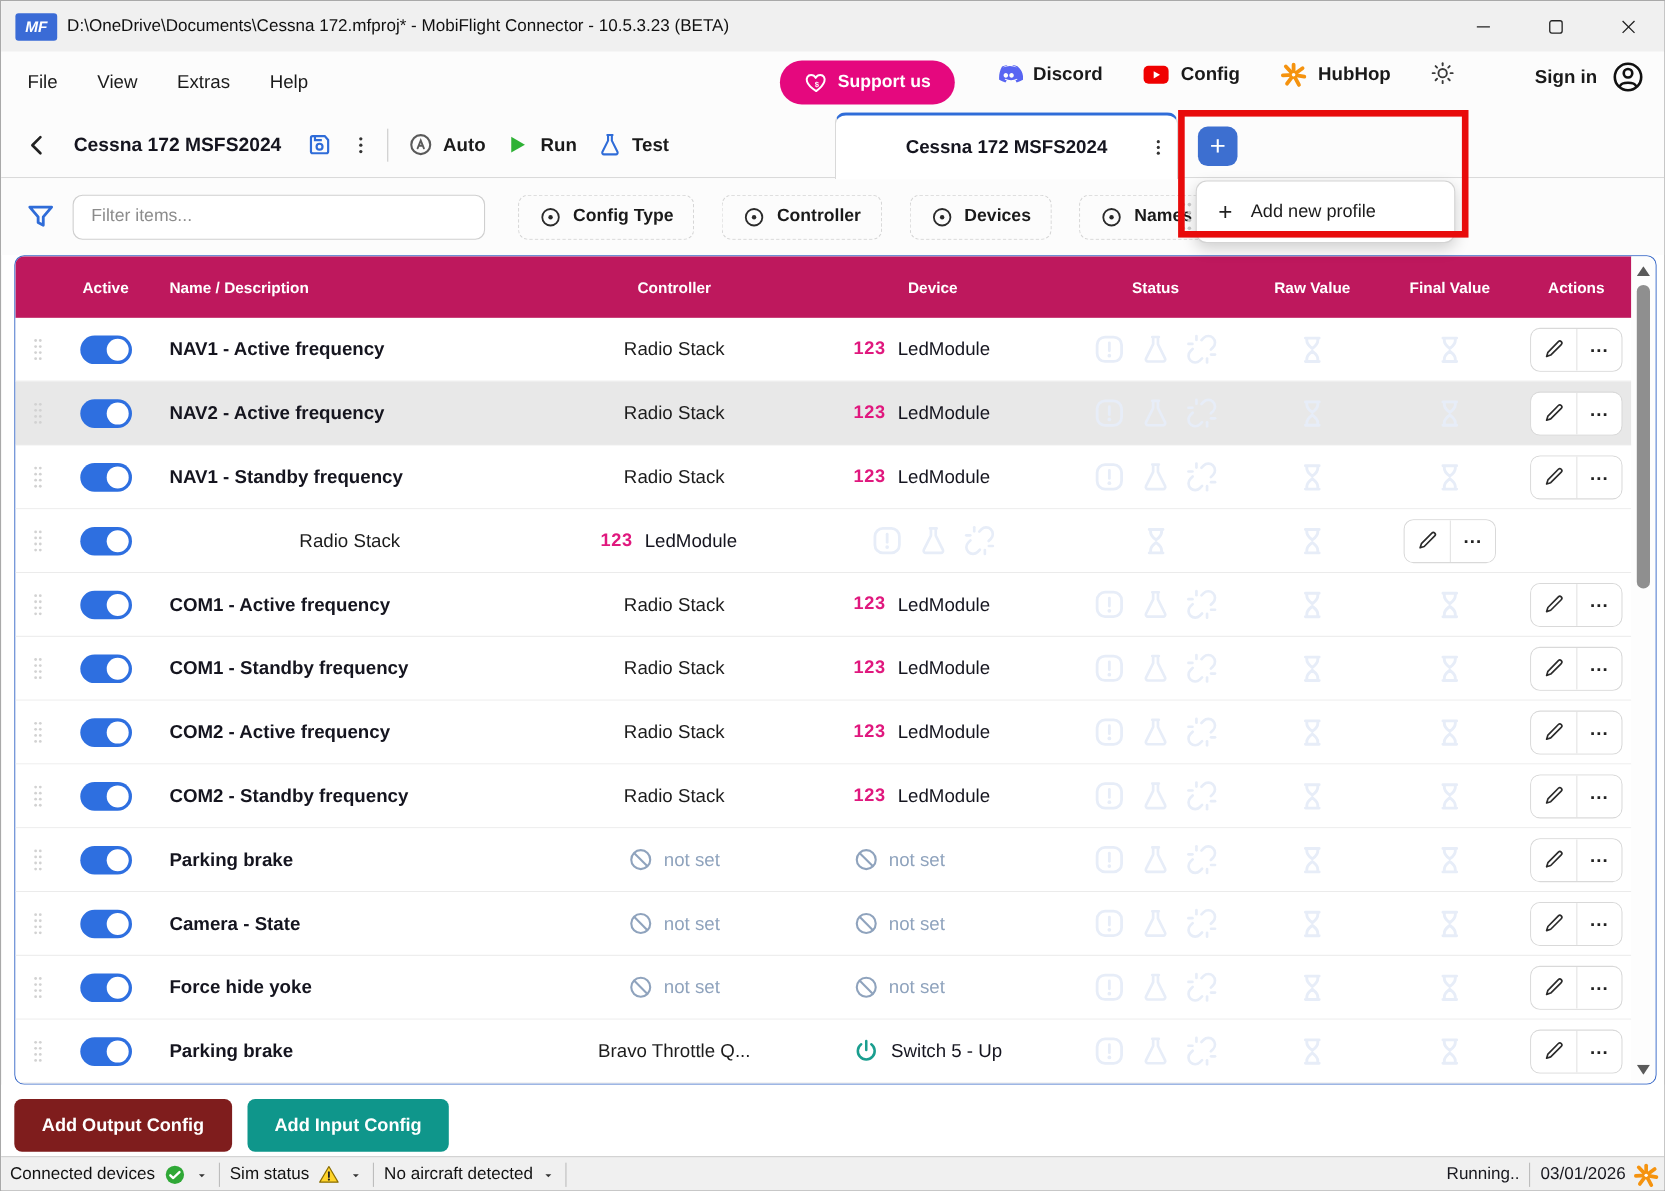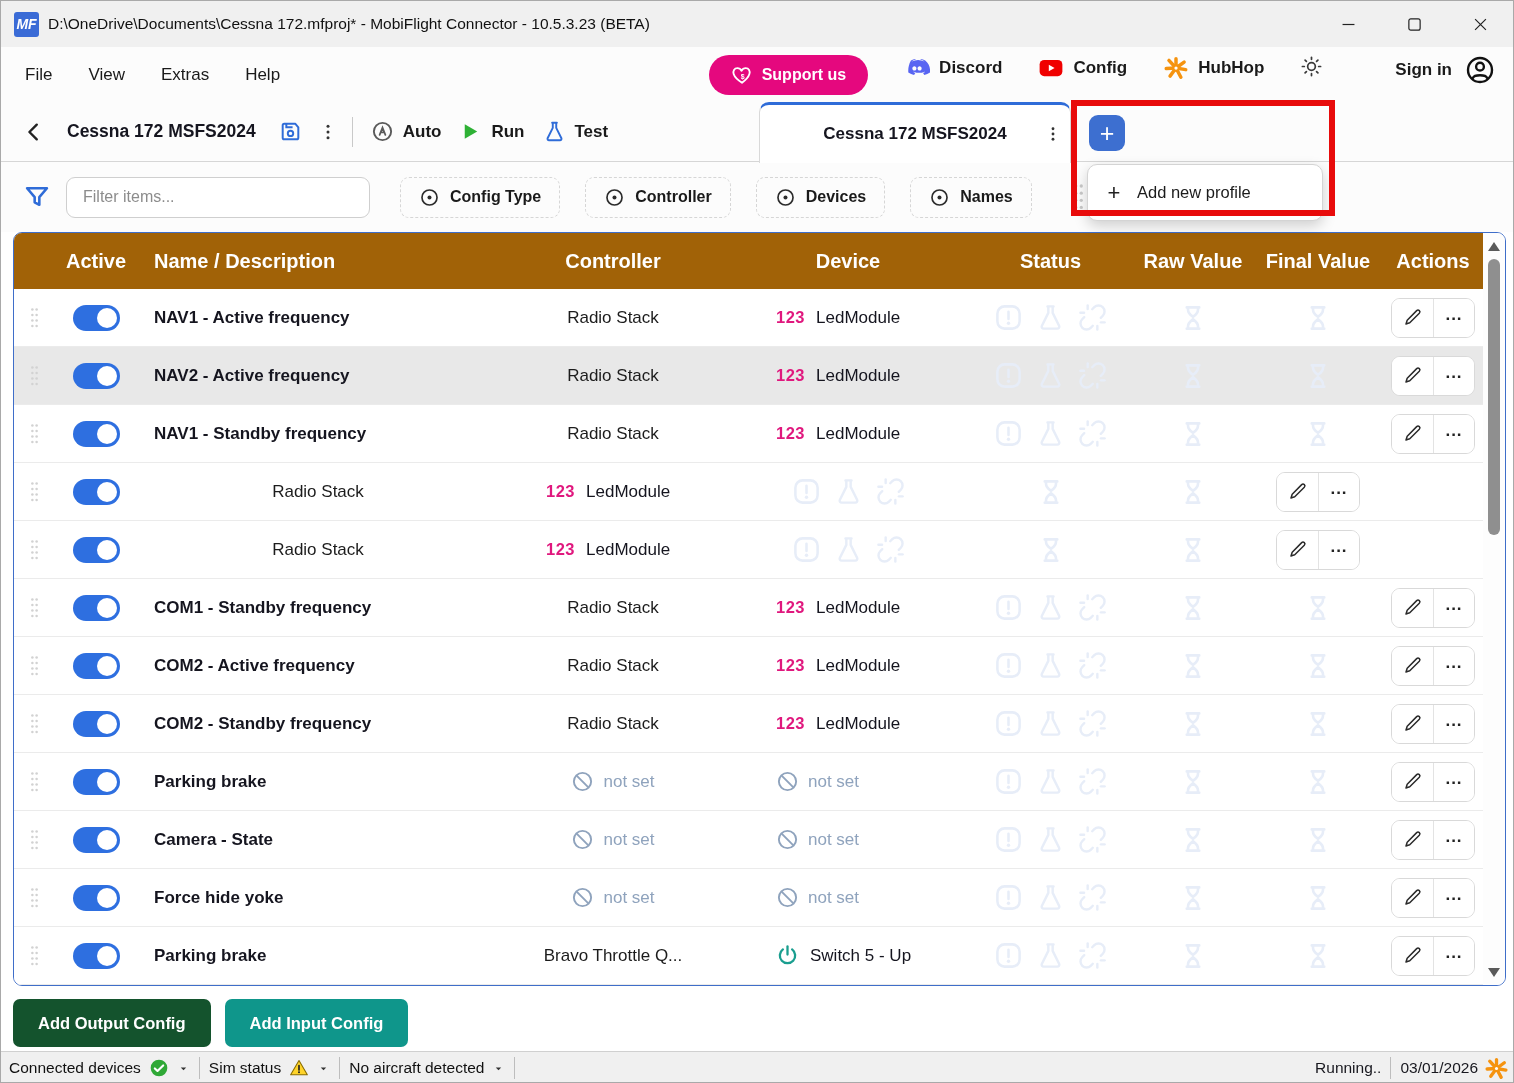--- a/index.html
+++ b/index.html
@@ -2,21 +2,21 @@
 <html><head>
 <meta charset="utf-8">
 <style>
   * { margin:0; padding:0; box-sizing:border-box; }
   html,body { width:1514px; height:1083px; overflow:hidden; }
   body { font-family:"Liberation Sans", sans-serif; color:#1a1a1a; background:#fff; }
   .window { position:relative; width:1514px; height:1083px; border:1px solid #a9a9a9; background:#fff; overflow:hidden; }
 
   
   .titlebar { height:46px; background:#f0f0f0; display:flex; align-items:center; }
-  .app-logo { width:25px; height:25px; margin-left:13px; background:#3a6bd6; color:#fff; font-weight:bold; font-style:italic;
+  .app-logo { width:38px; height:25px; margin-left:13px; background:#3a6bd6; color:#fff; font-weight:bold; font-style:italic;
               font-size:14px; display:flex; align-items:center; justify-content:center; border-radius:3px; }
   .win-title { margin-left:9px; font-size:15.5px; color:#111; }
   .win-controls { margin-left:auto; display:flex; height:100%; }
   .win-btn { width:66px; height:100%; display:flex; align-items:center; justify-content:center; cursor:pointer; }
   .win-btn svg { width:13px; height:13px; }
 
   
   .menubar { height:55px; background:#fcfcfc; display:flex; align-items:center; padding:0 18px 0 24px; }
   .menu-left { display:flex; gap:36px; }
   .menu-item { font-size:17px; color:#1a1a1a; cursor:pointer; }
@@ -45,36 +45,36 @@
          display:flex; align-items:center; justify-content:center; cursor:pointer; }
   .tab-label { font-size:17px; font-weight:bold; color:#15151f; }
   .tab-kebab { position:absolute; right:8px; top:50%; transform:translateY(-50%); cursor:pointer; }
   .tab-kebab svg { width:18px; height:18px; fill:#333; display:block; }
   .plus-btn { position:absolute; left:1088px; top:13px; width:36px; height:36px; background:#3d6fd0; color:#fff;
               border:none; border-radius:9px; font-size:25px; line-height:30px; cursor:pointer; }
 
   
   .filterbar { height:70px; background:#fcfcfc; display:flex; align-items:center; padding-left:22px; position:relative; }
   .funnel svg { width:28px; height:28px; color:#2f6cd8; display:block; }
-  .filter-input { margin-left:15px; width:304px; height:41px; border:1px solid #cfcfcf; border-radius:9px; padding:0 16px;
+  .filter-input { margin-left:15px; width:375px; height:41px; border:1px solid #cfcfcf; border-radius:9px; padding:0 16px;
                   font-size:16px; font-family:inherit; color:#333; background:#fff; }
   .filter-input::placeholder { color:#8c8c8c; }
   .fbtns { display:flex; margin-left:30px; gap:25px; }
   .fbtn { display:flex; align-items:center; gap:10px; height:41px; padding:0 18px; background:#fcfcfc;
           border:1.6px dashed #d6d6d6; border-radius:9px; font-size:16px; font-weight:bold; color:#1a1a1a; cursor:pointer; font-family:inherit; }
   .fbtn svg { width:21px; height:21px; color:#2b2b2b; }
   .filter-grip { position:absolute; left:1072px; top:20px; z-index:1; }
   .filter-grip svg { width:11px; height:30px; }
 
   
   .table-wrap { position:relative; margin:0 7px 0 12px; height:754px; border:1px solid #3f6ec9; border-radius:9px;
                 background:#fff; overflow:hidden; display:grid; grid-template-columns:1fr 22px; }
   .table-main { display:flex; flex-direction:column; min-width:0; }
   .grid-row { display:grid; grid-template-columns:40px 84px minmax(0,1fr) 230px 240px 165px 120px 130px 100px; align-items:center; }
-  .t-header { height:56px; background:#a16207; color:#fff; font-weight:bold; font-size:20px; }
+  .t-header { height:56px; background:#be185d; color:#fff; font-weight:bold; font-size:14px; }
   .t-header .hc { text-align:center; }
   .t-header .hc.left { text-align:left; padding-left:16px; }
   .t-rows { flex:1; }
   .t-row { height:58px; border-bottom:1px solid #ebebeb; background:#fff; }
   .t-row.selected { background:#e8e8e8; }
   .cell { display:flex; align-items:center; min-width:0; }
   .c-grip { justify-content:center; } .c-grip svg { width:11px; height:22px; cursor:grab; }
   .c-active { justify-content:center; }
   .toggle { position:relative; width:47px; height:26px; background:#2e6fe0; border-radius:13px; cursor:pointer; display:inline-block; }
   .toggle .knob { position:absolute; right:3px; top:3px; width:20px; height:20px; background:#fff; border-radius:50%; }
@@ -102,21 +102,21 @@
   
   .vscroll { position:relative; background:#fdfdfd; }
   .vs-up, .vs-down { position:absolute; left:0; width:22px; height:20px; display:flex; align-items:center; justify-content:center; cursor:pointer; }
   .vs-up { top:3px; } .vs-down { bottom:3px; }
   .vs-up svg, .vs-down svg { width:12px; height:9px; fill:#5a5a5a; }
   .vs-thumb { position:absolute; left:5px; top:26px; width:12px; height:276px; background:#8f8f8f; border-radius:6px; cursor:pointer; }
 
   
   .footer { height:65px; background:#fff; display:flex; align-items:flex-start; padding:13px 0 0 12px; gap:14px; }
   .btn-big { height:48px; border:none; border-radius:7px; color:#fff; font-weight:bold; font-size:16.5px; padding:0 25px; cursor:pointer; font-family:inherit; }
-  .btn-output { background:#14532d; }
+  .btn-output { background:#7f1d1d; }
   .btn-input { background:#0f968b; }
 
   
   .statusbar { height:33px; background:#f0f0f0; border-top:1px solid #d0d0d0; display:flex; align-items:center; padding:0 4px 0 8px; font-size:15.5px; color:#111; }
   .sb-group { display:flex; align-items:center; gap:8px; cursor:pointer; }
   .sb-group svg.badge { width:20px; height:20px; }
   .sb-caret svg { width:13px; height:13px; display:block; }
   .sb-sep { width:1px; height:22px; background:#bdbdbd; margin:0 9px; }
   .sb-right { margin-left:auto; display:flex; align-items:center; }
   .sb-run { font-size:15.5px; color:#18181f; }
@@ -685,20 +685,21 @@
                     <circle cx="7.5" cy="22.5" r="1.5"></circle>
                   </g>
                 </svg>
               </span>
             </div>
   <div class="cell c-active">
               <span class="toggle">
                 <span class="knob"></span>
               </span>
             </div>
+  <div class="cell c-name">COM1 - Active frequency</div>
   <div class="cell c-ctrl">
               <span class="ctrl-text">Radio Stack</span>
             </div>
   <div class="cell c-dev">
               <span class="led-badge">123</span>
               <span class="dev-label">LedModule</span>
             </div>
   <div class="cell c-status">
     <span class="icn faint">
                 <svg viewBox="0 0 24 24">

